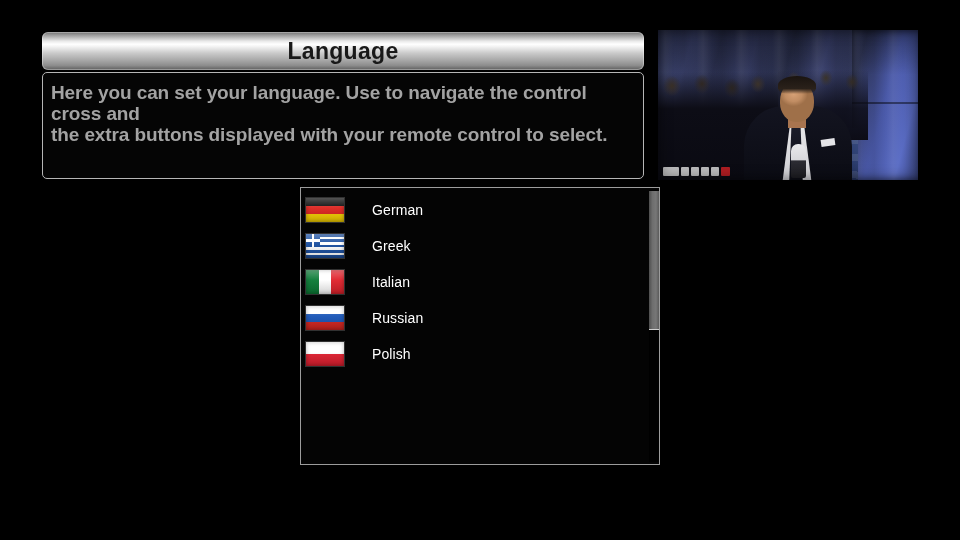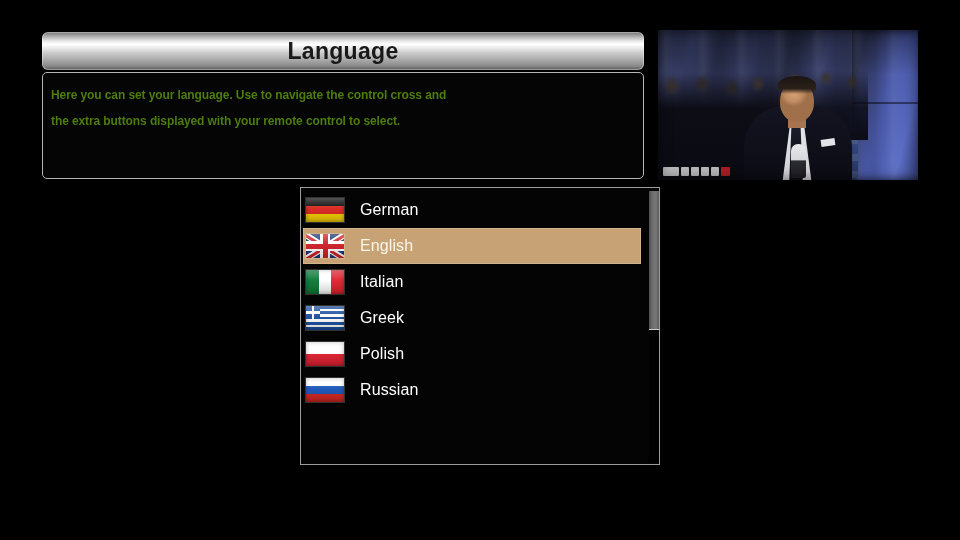--- a/index.html
+++ b/index.html
@@ -59,23 +59,23 @@
     left: 42px;
     top: 72px;
     width: 602px;
     height: 107px;
     background: #050505;
     border: 1px solid #b6b6b6;
     border-radius: 5px;
     padding: 9px 10px 0 8px;
   }
   #desc-text {
-    color: #4d7c0f;
-    font-size: 12px;
-    line-height: 26px;
+    color: #a3a3a3;
+    font-size: 19px;
+    line-height: 21px;
     font-weight: bold;
     font-family: "Liberation Sans Narrow", "Liberation Sans", sans-serif;
     letter-spacing: -0.1px;
     white-space: pre-line;
   }
 
   
   #video-panel {
     position: absolute;
     left: 658px;
@@ -245,22 +245,22 @@
     position: relative;
     overflow: hidden;
     box-shadow: 0 0 0 1px rgba(255,255,255,.18), inset 0 0 4px rgba(0,0,0,.35);
   }
   .flag::after {
     content: "";
     position: absolute; left: 0; top: 0; right: 0; bottom: 0;
     background: linear-gradient(to bottom, rgba(255,255,255,.30) 0%, rgba(255,255,255,.04) 42%, rgba(0,0,0,.18) 100%);
   }
   .lang-label {
-    margin-left: 16px;
-    font-size: 16px;
+    margin-left: 28px;
+    font-size: 14px;
     color: #ffffff;
     font-family: "Liberation Sans Narrow", "Liberation Sans", sans-serif;
     letter-spacing: 0.1px;
     white-space: nowrap;
   }
   .lang-row.selected .lang-label { color: #fbf6ea; }
 
   
   .flag-de { background: linear-gradient(to bottom, #0a0a0a 0 33.3%, #dd2520 33.3% 66.6%, #f5d000 66.6% 100%); }
   .flag-fr { background: linear-gradient(to right, #23418e 0 33.3%, #ffffff 33.3% 66.6%, #e0232c 66.6% 100%); }
@@ -394,53 +394,40 @@
     </div>
     <div class="vid-layer" id="video-dark-edge"></div>
   </div>
 
   <div id="list-panel">
     <div id="list-rows">
         <div class="lang-row">
           <span class="flag flag-de"></span>
           <span class="lang-label">German</span>
         </div>
-        <div class="lang-row selected">
-          <span class="flag flag-gb">
-            <i class="gb-dw1"></i>
-            <i class="gb-dw2"></i>
-            <i class="gb-dr1"></i>
-            <i class="gb-dr2"></i>
-            <i class="gb-cw-v"></i>
-            <i class="gb-cw-h"></i>
-            <i class="gb-cr-v"></i>
-            <i class="gb-cr-h"></i>
-          </span>
-          <span class="lang-label">English</span>
-        </div>
-        <div class="lang-row">
-          <span class="flag flag-it"></span>
-          <span class="lang-label">Italian</span>
-        </div>
         <div class="lang-row">
           <span class="flag flag-gr">
             <span class="gr-canton"></span>
             <span class="gr-cross-v"></span>
             <span class="gr-cross-h"></span>
           </span>
           <span class="lang-label">Greek</span>
         </div>
         <div class="lang-row">
-          <span class="flag flag-pl"></span>
-          <span class="lang-label">Polish</span>
+          <span class="flag flag-it"></span>
+          <span class="lang-label">Italian</span>
         </div>
         <div class="lang-row">
           <span class="flag flag-ru"></span>
           <span class="lang-label">Russian</span>
         </div>
+        <div class="lang-row">
+          <span class="flag flag-pl"></span>
+          <span class="lang-label">Polish</span>
+        </div>
       </div>
   </div>
 
   <div id="scroll-track">
     <div id="scroll-thumb" style="height: 139px; top: 1px;"></div>
   </div>
 
 
 </div>
 

